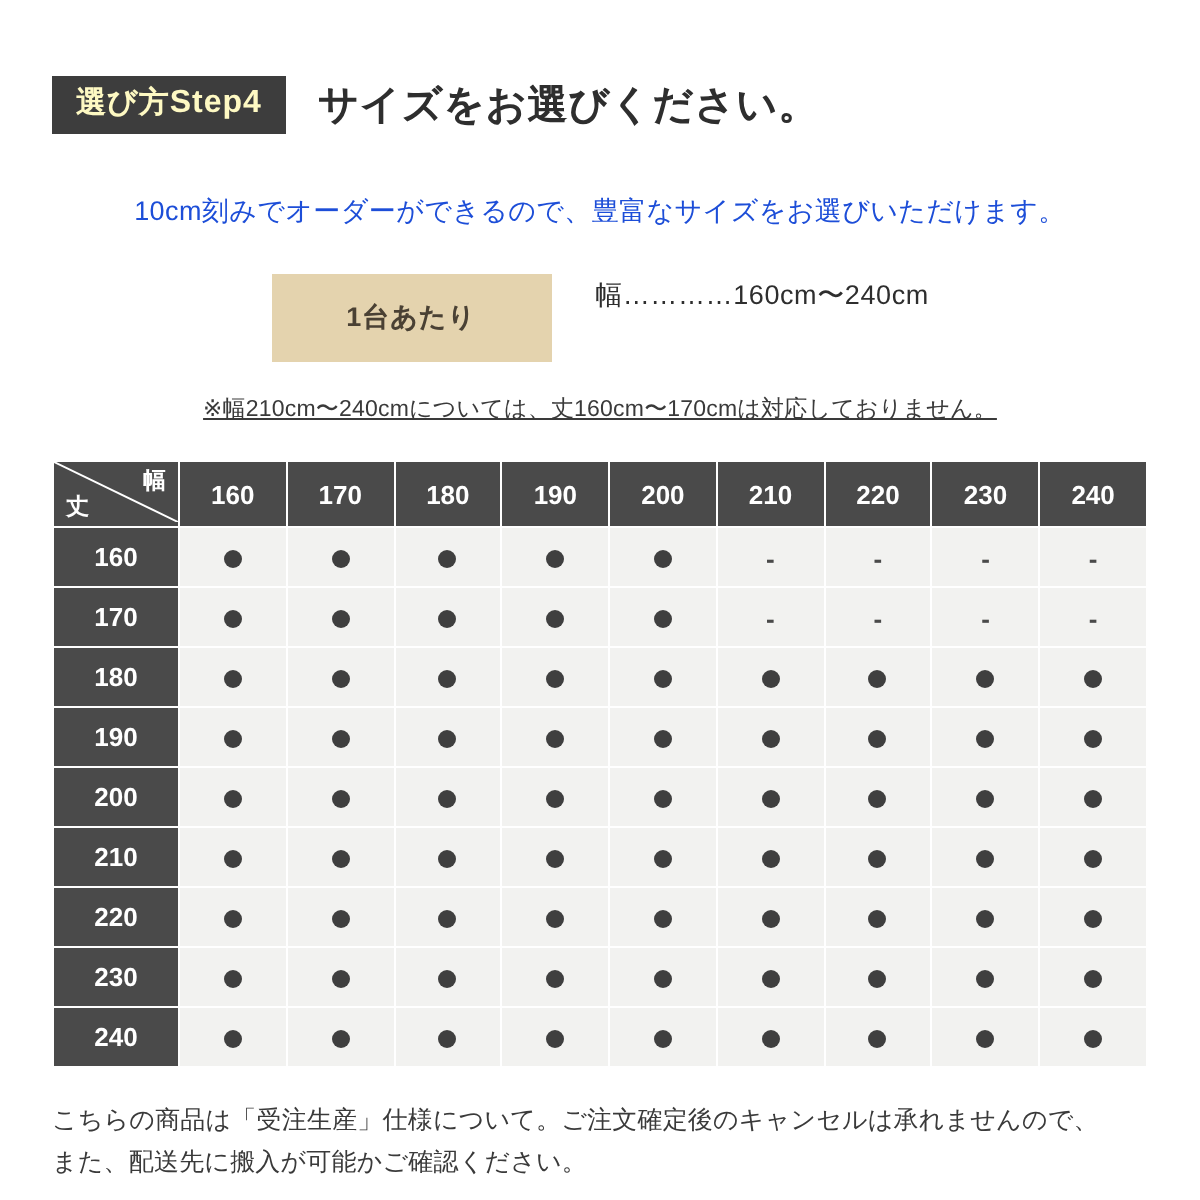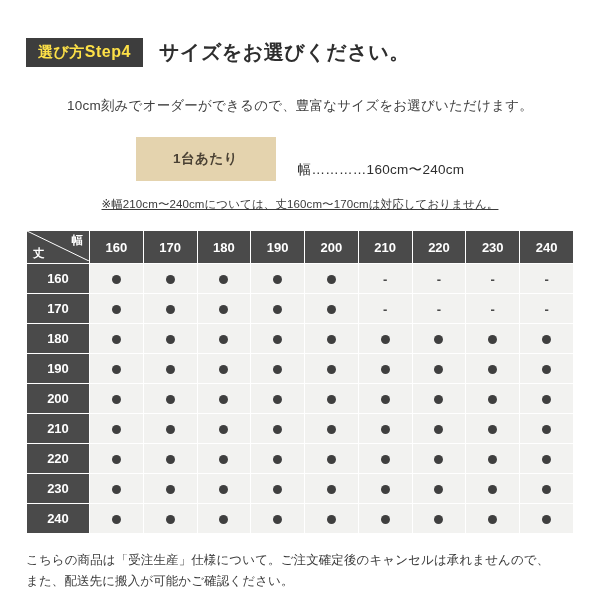--- a/index.html
+++ b/index.html
@@ -23,21 +23,21 @@
   }
 
   
   .header {
     display: flex;
     align-items: center;
     padding-top: 38px;
   }
   .step-badge {
     background: #3d3d3d;
-    color: #fde047;
+    color: #fef9c3;
     font-size: 15px;
     font-weight: bold;
     letter-spacing: 0.5px;
     padding: 6px 12px 7px 12px;
     line-height: 1;
     white-space: nowrap;
   }
   .step-badge .step-en {
     font-size: 16px;
   }
@@ -48,31 +48,31 @@
     color: #2e2e2e;
     letter-spacing: 0.5px;
     white-space: nowrap;
     font-family: Liberation Mono, monospace;
   }
 
   
   .lead {
     margin-top: 30px;
     font-size: 13.5px;
-    color: #404040;
+    color: #1d4ed8;
     letter-spacing: 0.2px;
     text-align: center;
   }
 
   
   .spec {
     margin-top: 22px;
     display: flex;
     justify-content: center;
-    align-items: flex-end;
+    align-items: flex-start;
   }
   .spec-label {
     width: 140px;
     height: 44px;
     background: #e4d3ae;
     color: #4a4134;
     font-size: 13.5px;
     font-weight: bold;
     display: flex;
     align-items: center;

